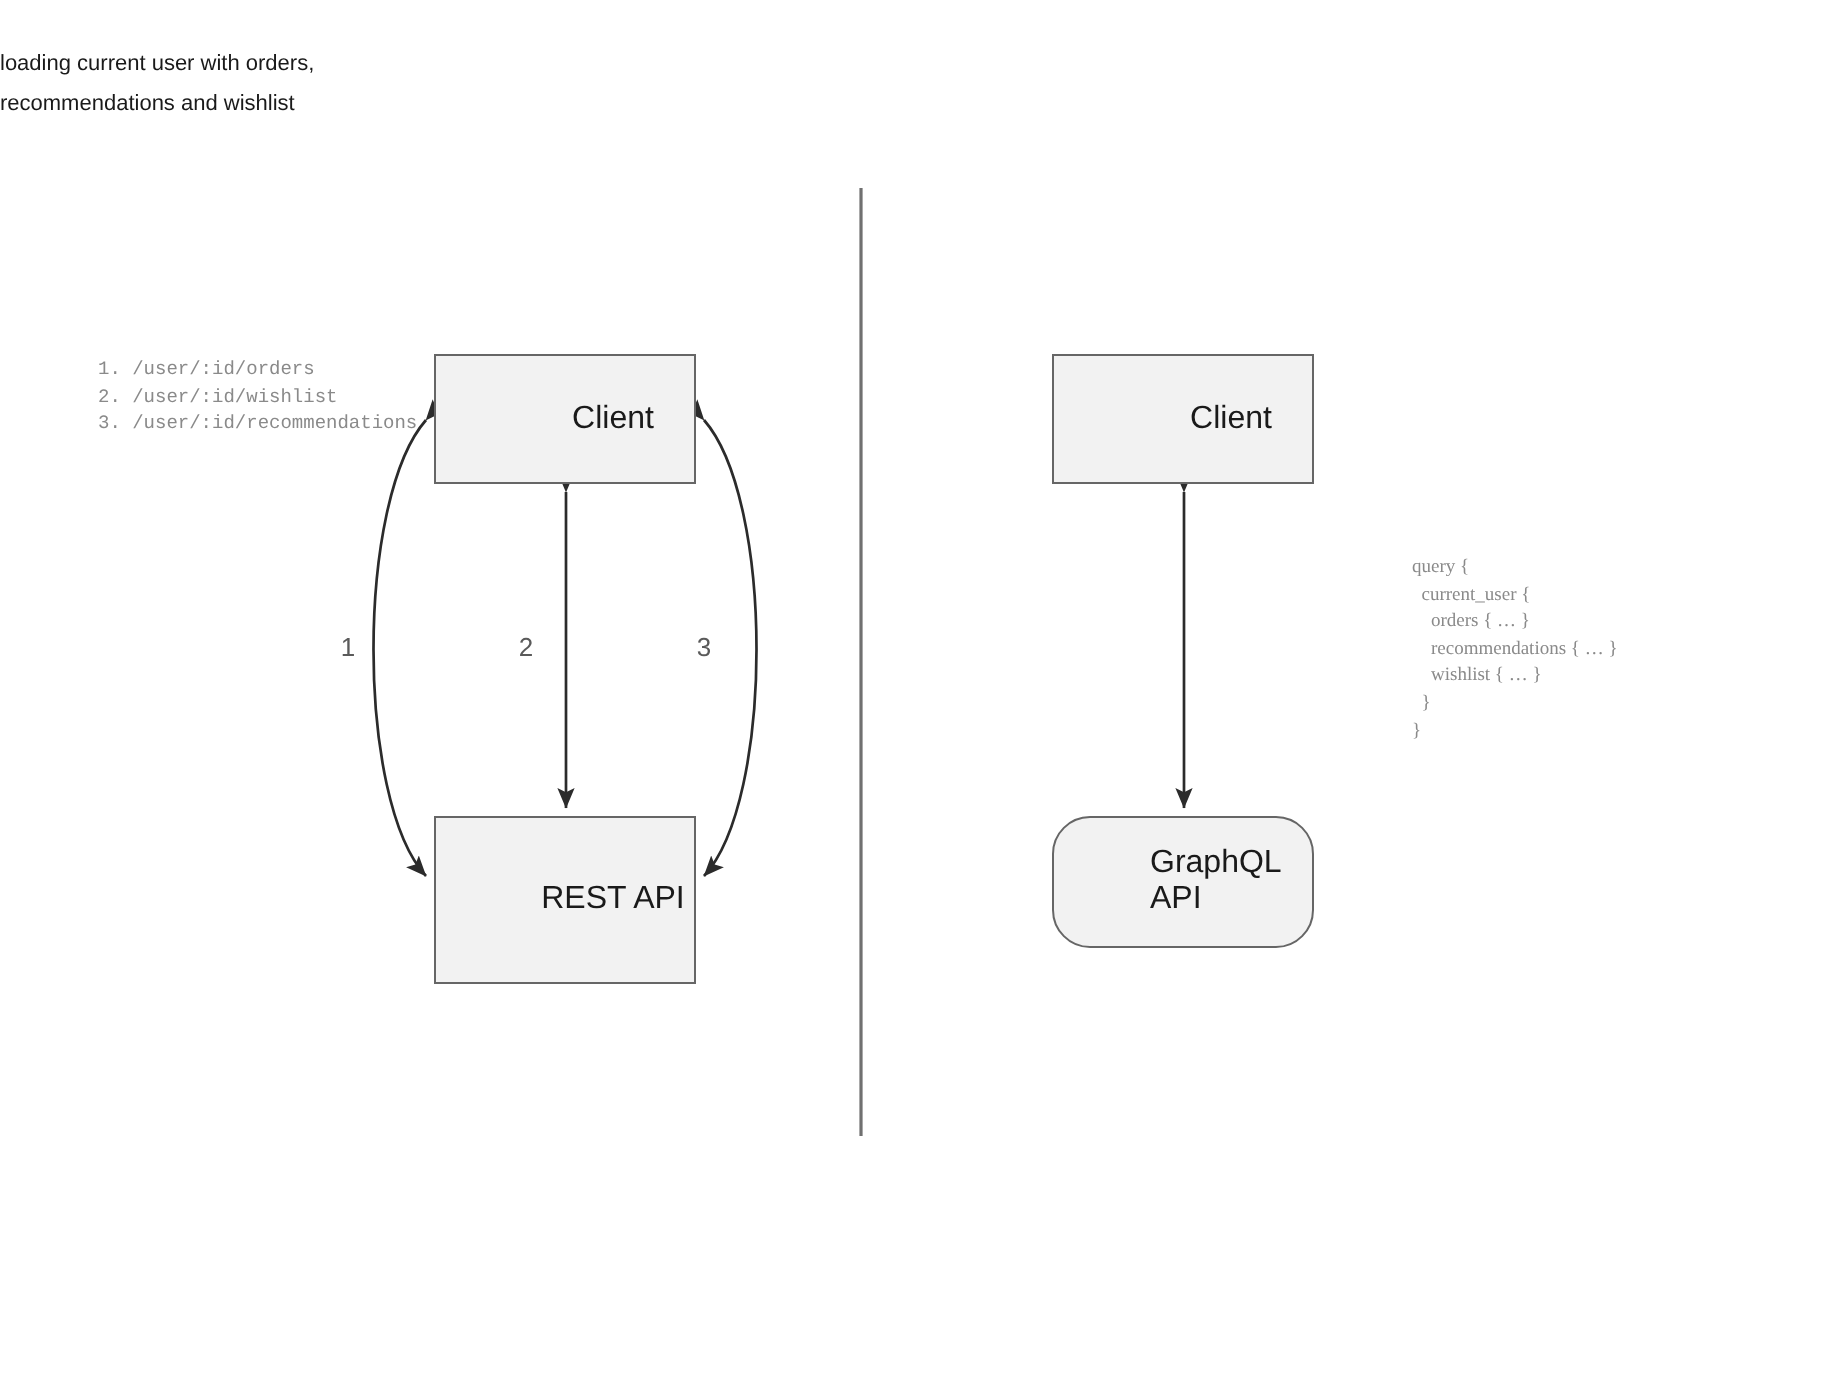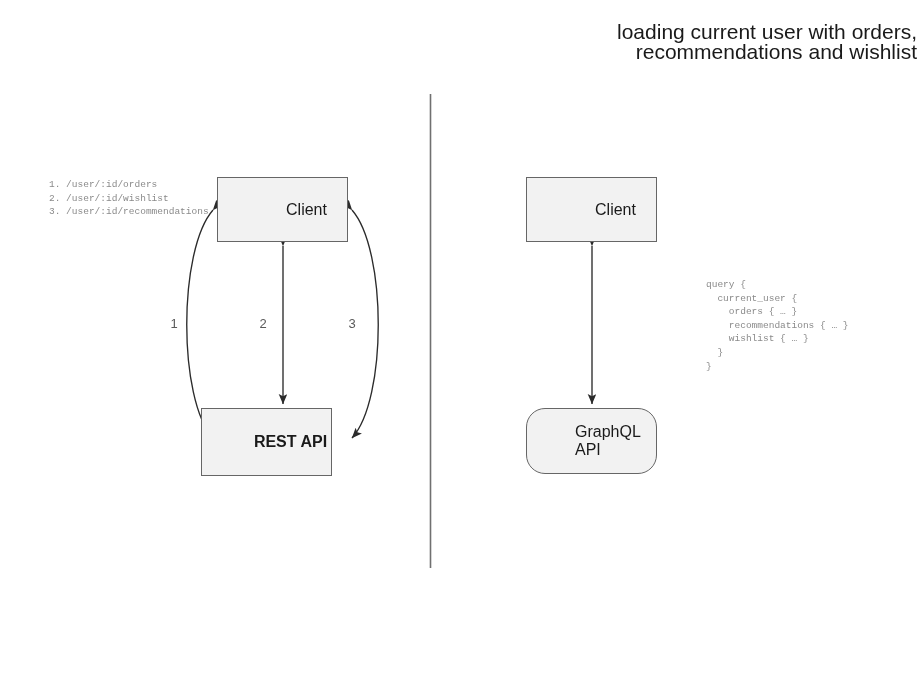--- a/index.html
+++ b/index.html
@@ -21,22 +21,22 @@
     width: 917px;
     height: 689px;
   }
 
   
   .title {
     position: absolute;
     left: 0;
     top: 22px;
     width: 917px;
-    text-align: right;
-    font-size: 21px;
+    text-align: left;
+    font-size: 11px;
     line-height: 20px;
     color: #1a1a1a;
     white-space: pre-line;
     font-family: "Liberation Sans", sans-serif;
   }
 
   
   .node {
     position: absolute;
     background: #f2f2f2;
@@ -44,21 +44,21 @@
     box-sizing: border-box;
     display: flex;
     align-items: center;
     justify-content: center;
     font-size: 16px;
     color: #1a1a1a;
     font-family: "Liberation Sans", sans-serif;
     padding-left: 48px;
   }
   .node-client-left   { left: 217px; top: 177px; width: 131px; height: 65px; }
-  .node-rest          { left: 201px; top: 408px; width: 131px; height: 68px; font-weight: bold; }
+  .node-rest          { left: 217px; top: 408px; width: 131px; height: 84px; }
   .node-client-right  { left: 526px; top: 177px; width: 131px; height: 65px; }
   .node-graphql       { left: 526px; top: 408px; width: 131px; height: 66px; border-radius: 19px; }
 
   
   .overlay {
     position: absolute;
     left: 0; top: 0;
     width: 917px;
     height: 689px;
     pointer-events: none;
@@ -68,21 +68,21 @@
   .mono {
     position: absolute;
     font-family: "Liberation Mono", monospace;
     font-size: 9.5px;
     line-height: 13.6px;
     color: #8a8a8a;
     white-space: pre;
     margin-left: 41px;
   }
   .rest-list { left: 8px; top: 178px; }
-  .gql-query { left: 665px; top: 278px; }
+  .gql-query { left: 665px; top: 278px; font-family: Liberation Serif, serif; }
 
   
   .edge-num {
     position: absolute;
     font-size: 13px;
     color: #5a5a5a;
     font-family: "Liberation Sans", sans-serif;
     text-align: center;
     width: 20px;
   }

